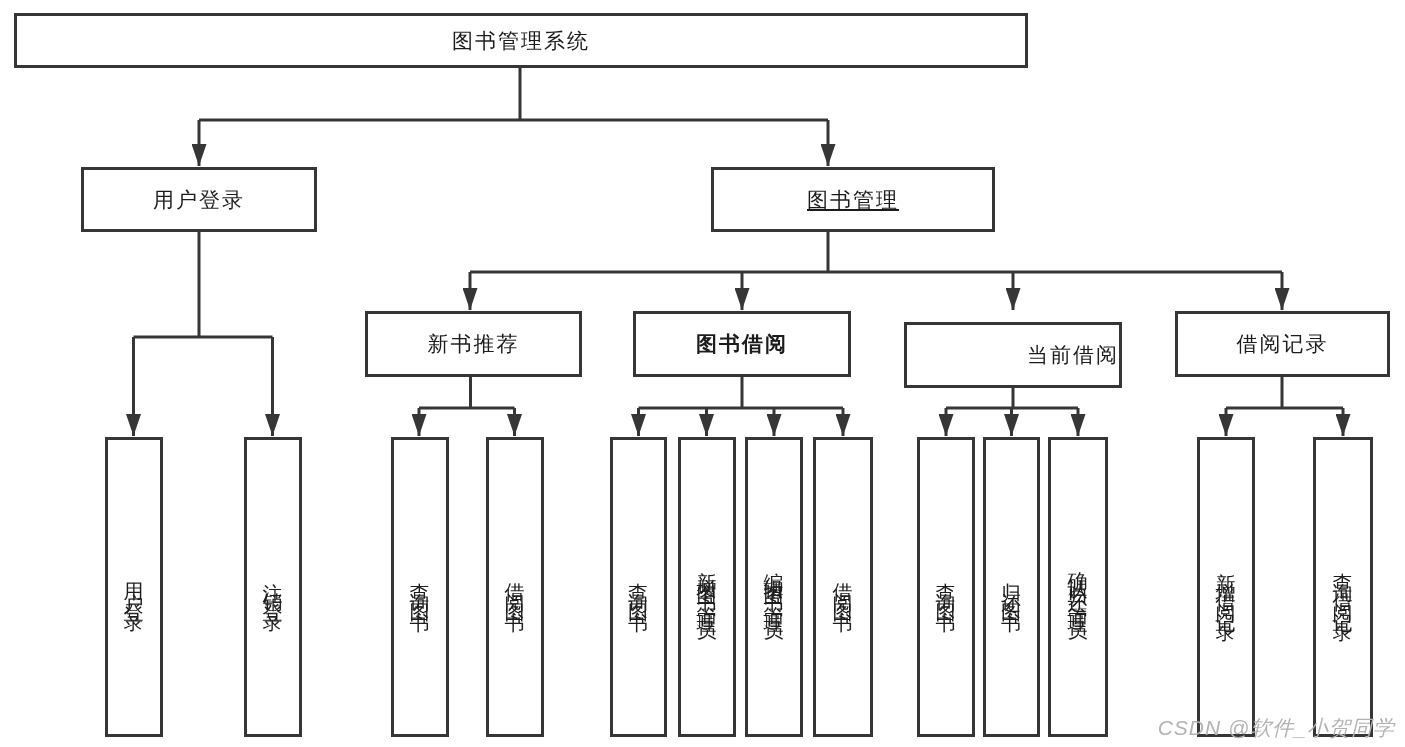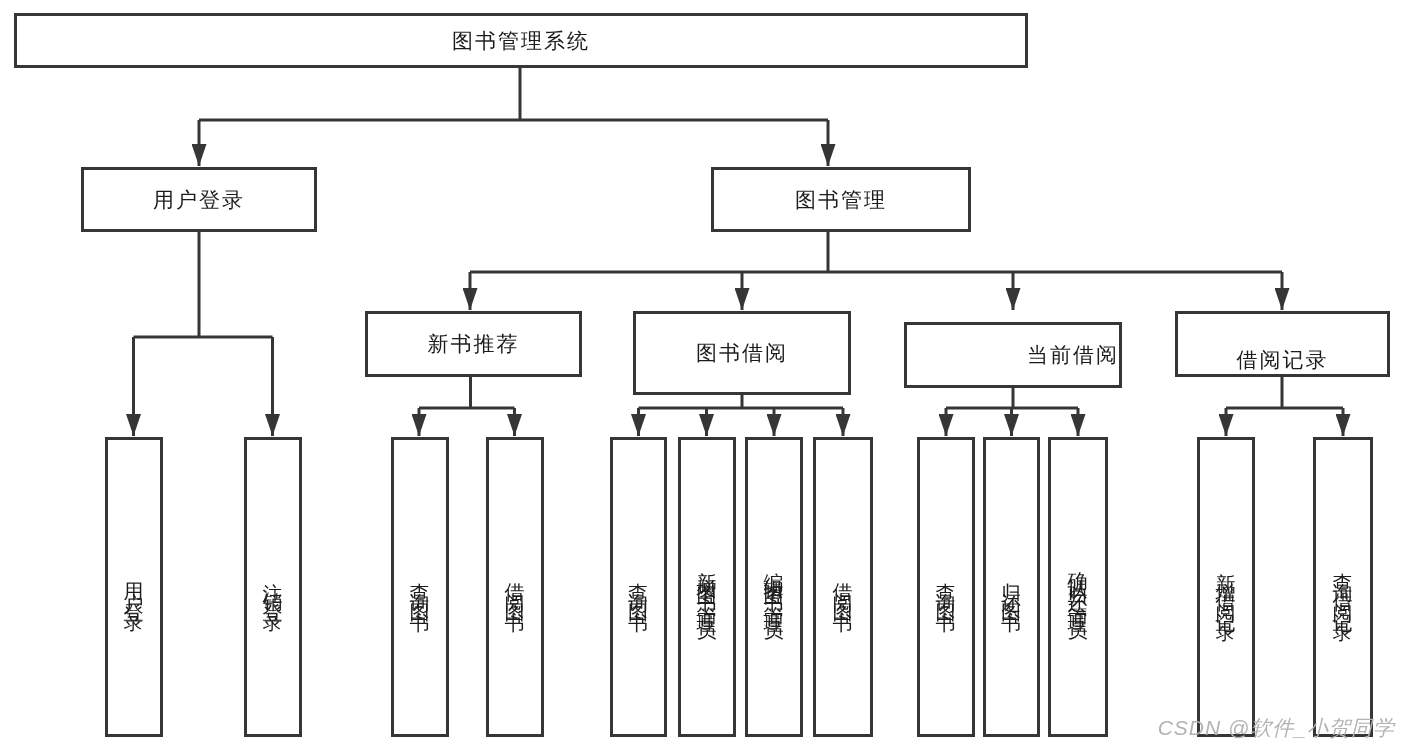--- a/index.html
+++ b/index.html
@@ -31,25 +31,25 @@
     text-orientation:mixed;
     font-size:20px;
     letter-spacing:10px;
     line-height:1;
     white-space:nowrap;
   }
   .v.tight .lbl{letter-spacing:7px;}
   
   #n-root{left:14px;top:13px;width:1014px;height:55px;}
   #n-user-login{left:81px;top:167px;width:236px;height:65px;}
-  #n-book-mgmt{left:711px;top:167px;width:260px;height:65px;}
+  #n-book-mgmt{left:711px;top:167px;width:284px;height:65px;text-decoration:underline;}
   #n-rec{left:365px;top:311px;width:217px;height:66px;}
-  #n-bor{left:633px;top:311px;width:218px;height:84px;}
+  #n-bor{left:633px;top:311px;width:218px;height:66px;font-weight:bold;}
   #n-cur{left:904px;top:322px;width:218px;height:66px;justify-content:flex-end;}
-  #n-log{left:1175px;top:311px;width:215px;height:66px;align-items:flex-end;}
+  #n-log{left:1175px;top:311px;width:215px;height:66px;}
   #n-login{left:105px;top:437px;width:58px;height:300px;}
   #n-logout{left:244px;top:437px;width:58px;height:300px;}
   #n-rec-query{left:391px;top:437px;width:58px;height:300px;}
   #n-rec-borrow{left:486px;top:437px;width:58px;height:300px;}
   #n-bor-query{left:610px;top:437px;width:57px;height:300px;}
   #n-bor-add{left:678px;top:437px;width:58px;height:300px;}
   #n-bor-edit{left:745px;top:437px;width:58px;height:300px;}
   #n-bor-borrow{left:813px;top:437px;width:60px;height:300px;}
   #n-cur-query{left:917px;top:437px;width:58px;height:300px;}
   #n-cur-return{left:983px;top:437px;width:57px;height:300px;}

